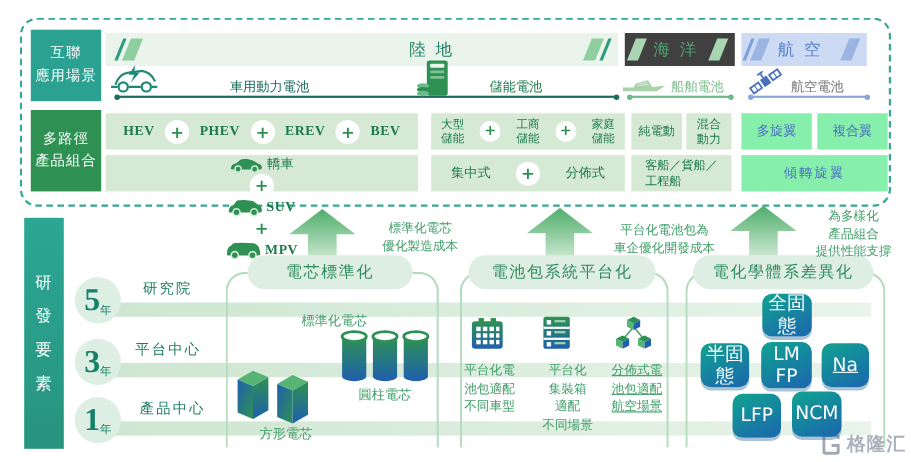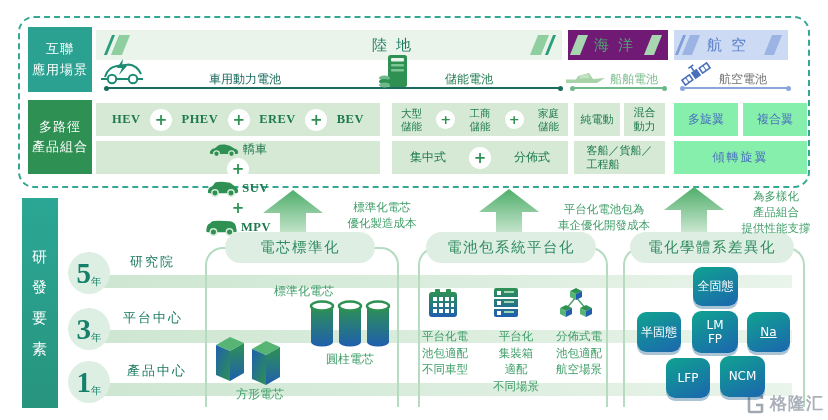--- a/index.html
+++ b/index.html
@@ -11,21 +11,21 @@
 
   
   .dashed{left:18px;top:16px;width:788px;height:168px;border:2.5px dashed #35a893;border-radius:16px;}
 
   .lbox{color:#fff;font-size:13px;line-height:1.55;letter-spacing:1px;}
   .lbox1{left:28px;top:27px;width:64px;height:65px;background:#2aa191;}
   .lbox2{left:28px;top:100px;width:64px;height:74px;background:#2e9153;}
 
   .band{top:30px;height:30px;font-size:15px;font-weight:500;letter-spacing:9px;}
   .band-land{left:96px;width:466px;background:#eaf4ea;color:#1b7a60;}
-  .band-ocean{left:568px;width:100px;background:#701a75;color:#51a474;}
+  .band-ocean{left:568px;width:100px;background:#404040;color:#51a474;}
   .band-air{left:674px;width:114px;background:#ccdbf3;color:#5a7fc9;}
   .band-land-text{left:372px;top:36px;color:#1b7a60;font-size:15px;font-weight:500;letter-spacing:9px;}
   .sl{position:absolute;top:35px;height:20px;transform:skewX(-22deg);}
 
   .bline{top:87px;height:2px;}
   .dot{width:5px;height:5px;border-radius:50%;top:85.5px;}
   .bat-label{top:71px;font-size:12px;text-align:center;}
 
   .cell{background:#d5e9d5;color:#1e7a4e;}
   .r1{top:103px;height:33px;}
@@ -43,21 +43,21 @@
            color:#fff;font-size:15px;line-height:2.05;letter-spacing:1px;}
   .rowband{left:92px;width:700px;height:13px;background:linear-gradient(90deg,#cde6d1,#e9f4ea);}
   .year{width:42px;height:42px;border-radius:50%;background:#dcefe2;color:#17806b;}
   .year b{font-family:"Liberation Serif","DejaVu Serif",serif;font-size:29px;line-height:1;}
   .year i{font-style:normal;font-size:10.5px;align-self:flex-end;margin-bottom:5px;}
   .stage-label{font-size:13px;color:#1b7a60;letter-spacing:2px;}
   .bracket{top:247px;height:158px;border:2px solid #b5dcc0;border-bottom:none;border-radius:18px 18px 0 0;}
   .pill{top:232px;height:31px;background:#dfeee3;border-radius:17px;color:#2f8c5e;font-size:14.5px;letter-spacing:1.5px;}
   .ann{color:#3f9e68;font-size:11.5px;line-height:1.4;text-align:center;}
   .itemtxt{color:#3f9e68;font-size:11.5px;line-height:1.45;text-align:center;}
-  .chem{border-radius:9px;background:linear-gradient(155deg,#10a390 0%,#1a6dab 88%);color:#fff;font-size:12px;
+  .chem{border-radius:9px;background:linear-gradient(155deg,#10a390 0%,#1a6dab 88%);color:#fff;font-size:17px;
         box-shadow:0 3px 0 rgba(14,86,136,.35);line-height:1.2;}
   .wm{right:4px;bottom:5px;display:flex;align-items:center;gap:4px;color:#a2a8b2;}
   .wm-text{font-size:17px;font-weight:bold;letter-spacing:1px;color:#abb1bb;}
 </style>
 </head>
 <body>
 
 <div class="stage">
 
   <div class="abs dashed"></div>
@@ -329,21 +329,21 @@
       <polygon points="20,21 26,24 26,30 20,27" fill="#56b474"></polygon>
       <polygon points="26,24 32,21 32,27 26,30" fill="#1f5fae"></polygon>
   </svg>
   <div class="abs itemtxt pre" style="left:412px;top:328px;width:66px;">平台化電
 池包適配
 不同車型</div>
   <div class="abs itemtxt pre" style="left:486px;top:328px;width:60px;">平台化
 集裝箱
 適配
 不同場景</div>
-  <div class="abs itemtxt pre" style="left:546px;top:328px;width:66px;">分佈式電
+  <div class="abs itemtxt pre" style="left:546px;top:328px;width:66px;text-decoration:underline;">分佈式電
 池包適配
 航空場景</div>
 
   <div class="abs chem ctr" style="left:693px;top:267px;width:45px;height:39px;">全固態</div>
   <div class="abs chem ctr pre acr2" style="left:692px;top:311px;width:46px;height:42px;">LM
 FP</div>
   <div class="abs chem ctr" style="left:637px;top:312px;width:44px;height:40px;">半固態</div>
   <div class="abs chem ctr acr2" style="left:747px;top:312px;width:43px;height:40px;text-decoration:underline;">Na</div>
   <div class="abs chem ctr acr2" style="left:666px;top:358px;width:44px;height:40px;">LFP</div>
   <div class="abs wm">

